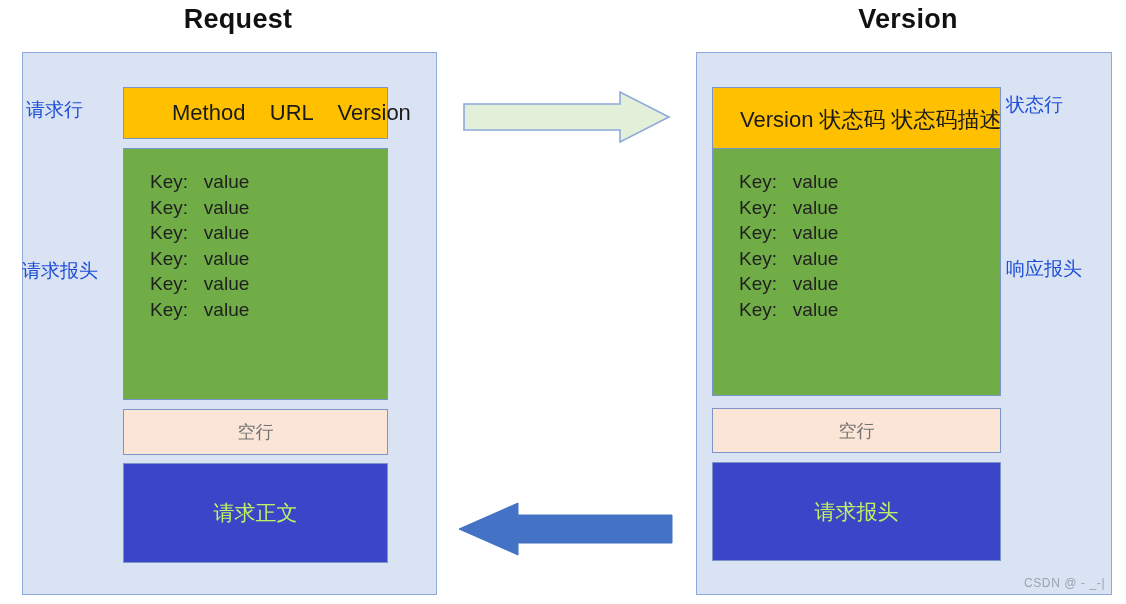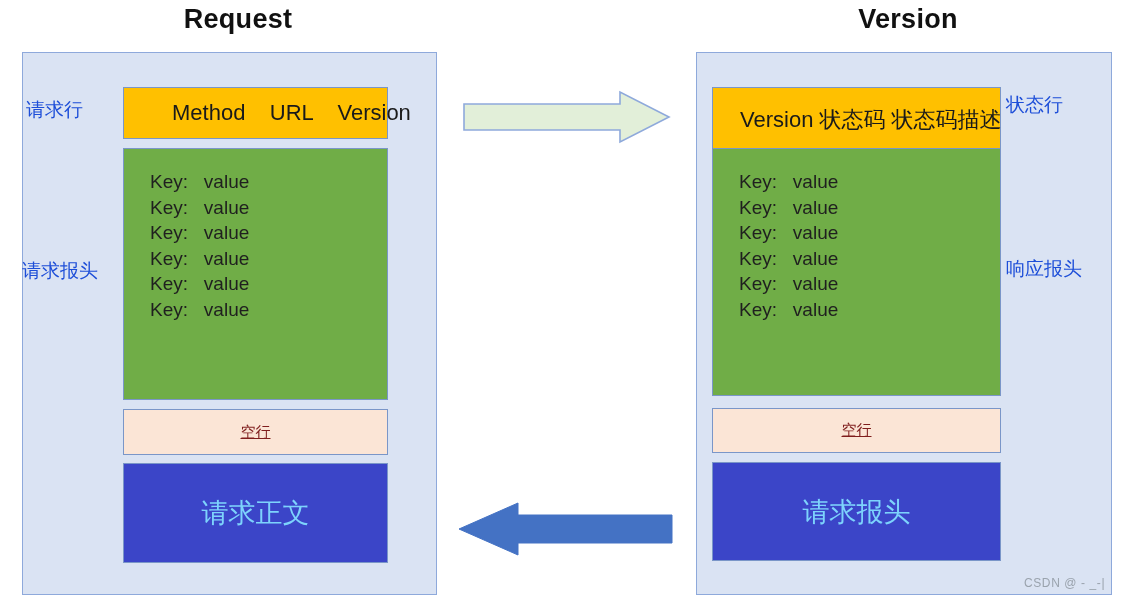--- a/index.html
+++ b/index.html
@@ -89,27 +89,26 @@
     color: #1a1a1a;
     white-space: pre;
   }
   .header-line {
     font-size: 19px;
     color: #1f1f1f;
     line-height: 25.5px;
     white-space: pre;
   }
   .emptyline-text {
-    font-size: 15px;
-    color: #7f1d1d;
-    text-decoration: underline;
+    font-size: 18px;
+    color: #737373;
   }
   .body-text {
-    font-size: 27px;
-    color: #7dd3fc;
+    font-size: 21px;
+    color: #bef264;
   }
 
   
   .side-label {
     position: absolute;
     font-size: 19px;
     color: #1d4ed8;
     white-space: nowrap;
   }
   #lbl-request-line    { left: 26px;  top: 97px; }

